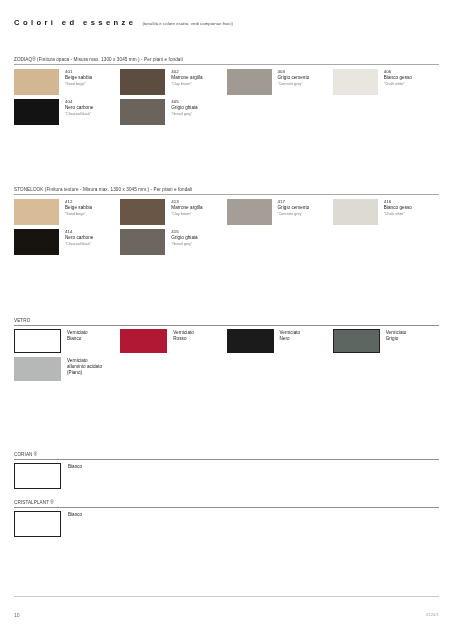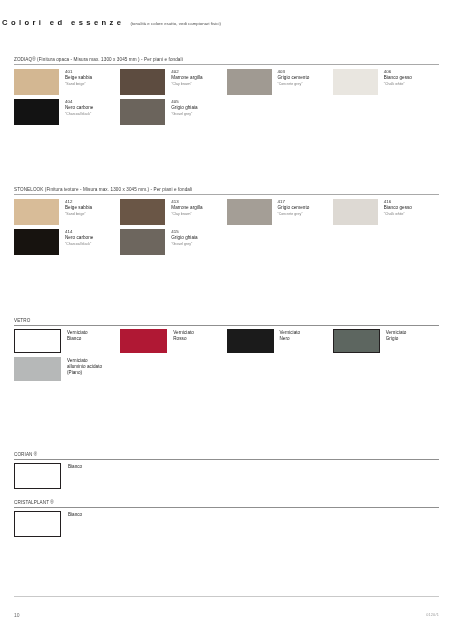--- a/index.html
+++ b/index.html
@@ -18,21 +18,21 @@
 
   .page {
     position: absolute;
     inset: 0;
     padding: 0;
   }
 
   
   .page-header {
     position: absolute;
-    left: 2px;
+    left: 14px;
     top: 18px;
     right: 14px;
     display: flex;
     align-items: baseline;
     gap: 6px;
   }
   .page-title {
     font-size: 7.6px;
     font-weight: bold;
     letter-spacing: 3.4px;

